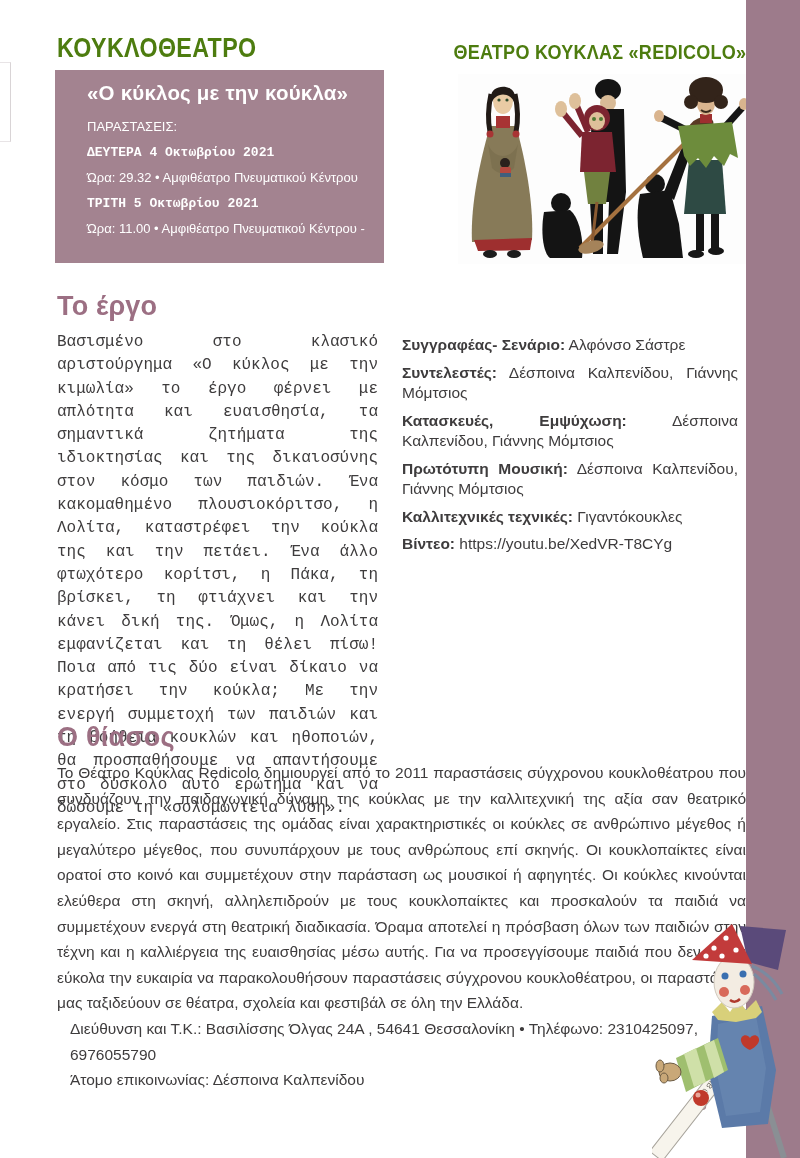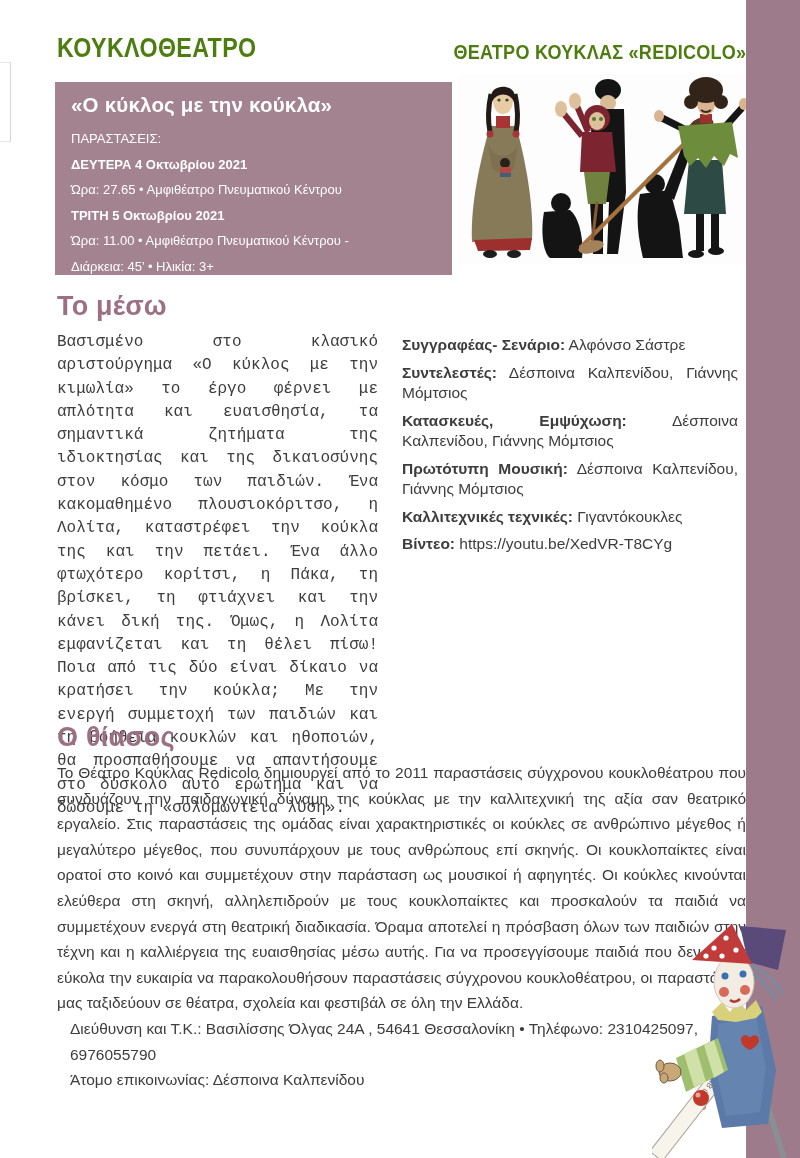--- a/index.html
+++ b/index.html
@@ -5,25 +5,25 @@
   html,body{margin:0;padding:0;background:#ffffff;}
   .page{position:relative;width:800px;height:1158px;background:#ffffff;overflow:hidden;
         font-family:"Liberation Sans", sans-serif;color:#3e3c3d;}
   .side-strip{position:absolute;left:746px;top:0;width:54px;height:1158px;background:#9d7b8b;z-index:1;}
   .edge-box{position:absolute;left:0;top:62px;width:10px;height:78px;background:#fff;
             border-right:1px solid #d9d4d6;border-top:1px solid #e8e4e6;border-bottom:1px solid #e8e4e6;}
   .header{position:absolute;left:57px;top:33px;width:689px;display:flex;justify-content:space-between;
           align-items:flex-end;color:#4d7c0f;}
   .header-left{font-size:27px;font-weight:bold;transform:scaleX(0.86);transform-origin:left bottom;letter-spacing:0.5px;}
   .header-right{font-size:20px;font-weight:bold;transform:scaleX(0.9);transform-origin:right bottom;letter-spacing:0.3px;}
-  .info-box{position:absolute;left:55px;top:70px;width:397px;height:193px;background:#a38390;color:#ffffff;
-            padding:11px 16px;box-sizing:border-box;margin-top:12px;}
+  .info-box{position:absolute;left:55px;top:70px;width:329px;height:193px;background:#a38390;color:#ffffff;
+            padding:11px 32px;box-sizing:border-box;}
   .info-title{font-size:20.5px;font-weight:bold;margin-bottom:9px;letter-spacing:0.2px;}
   .info-line{font-size:13px;line-height:25.5px;white-space:nowrap;}
-  .info-line.bold{font-weight:bold;}
+  .info-line.bold{font-weight:bold;font-family:Liberation Mono, monospace;}
   .photo{position:absolute;left:458px;top:74px;width:288px;height:190px;background:#fdfdfd;}
   .section-heading{position:absolute;left:57px;font-size:27px;font-weight:bold;color:#9c6f83;letter-spacing:0.2px;}
   #ergo-heading{top:291px;}
   #thiasos-heading{top:722px;}
   .ergo-body{position:absolute;left:57px;top:331px;width:321px;font-size:16px;line-height:23.3px;
              text-align:justify;font-family:Liberation Mono, monospace;}
   .credits{position:absolute;left:402px;top:335px;width:336px;font-size:15.5px;line-height:20.5px;}
   .credit{text-align:justify;margin-bottom:7px;}
   .credit .label{font-weight:bold;}
   .thiasos-block{position:absolute;left:57px;top:760px;width:689px;font-size:15.5px;line-height:25.6px;}
@@ -43,24 +43,23 @@
 
   <div class="header">
     <span class="header-left">ΚΟΥΚΛΟΘΕΑΤΡΟ</span>
     <span class="header-right">ΘΕΑΤΡΟ ΚΟΥΚΛΑΣ «REDICOLO»</span>
   </div>
 
   <div class="info-box">
     <div class="info-title">«Ο κύκλος με την κούκλα»</div>
     <div class="info-line">ΠΑΡΑΣΤΑΣΕΙΣ:</div>
     <div class="info-line bold">ΔΕΥΤΕΡΑ 4 Οκτωβρίου 2021</div>
-    <div class="info-line">Ώρα: 27.65 • Αμφιθέατρο Πνευματικού Κέντρου</div>
+    <div class="info-line">Ώρα: 29.32 • Αμφιθέατρο Πνευματικού Κέντρου</div>
     <div class="info-line bold">ΤΡΙΤΗ 5 Οκτωβρίου 2021</div>
     <div class="info-line">Ώρα: 11.00 • Αμφιθέατρο Πνευματικού Κέντρου -</div>
-    <div class="info-line">Διάρκεια: 45’ • Ηλικία: 3+</div>
   </div>
 
   <div class="photo">
     <svg viewBox="0 0 288 190">
 
       <g>
         <path d="M14,168 C12,128 24,80 32,52 L58,52 C66,80 76,128 74,166 Z" fill="#877a58"></path>
         <path d="M16,166 L74,164 L72,176 L20,177 Z" fill="#9e2f2f"></path>
         <ellipse cx="32" cy="180" rx="7" ry="4" fill="#1d1d1d"></ellipse>
         <ellipse cx="56" cy="180" rx="7" ry="4" fill="#1d1d1d"></ellipse>
@@ -118,21 +117,21 @@
         <rect x="242" y="40" width="12" height="9" fill="#9e2f2f"></rect>
         <ellipse cx="248" cy="30" rx="9" ry="11" fill="#d9b48e"></ellipse>
         <path d="M243,36 Q248,40 253,36" stroke="#3a2a1c" stroke-width="2" fill="none"></path>
         <ellipse cx="248" cy="16" rx="17" ry="13" fill="#33241a"></ellipse>
         <circle cx="233" cy="28" r="7" fill="#33241a"></circle>
         <circle cx="263" cy="28" r="7" fill="#33241a"></circle>
       </g>
     </svg>
   </div>
 
-  <div class="section-heading" id="ergo-heading">Το μέσω</div>
+  <div class="section-heading" id="ergo-heading">Το έργο</div>
   <div class="ergo-body">Βασισμένο στο κλασικό αριστούργημα «Ο κύκλος με την κιμωλία» το έργο φέρνει με απλότητα και ευαισθησία, τα σημαντικά ζητήματα της ιδιοκτησίας και της δικαιοσύνης στον κόσμο των παιδιών. Ένα κακομαθημένο πλουσιοκόριτσο, η Λολίτα, καταστρέφει την κούκλα της και την πετάει. Ένα άλλο φτωχότερο κορίτσι, η Πάκα, τη βρίσκει, τη φτιάχνει και την κάνει δική της. Όμως, η Λολίτα εμφανίζεται και τη θέλει πίσω! Ποια από τις δύο είναι δίκαιο να κρατήσει την κούκλα; Με την ενεργή συμμετοχή των παιδιών και τη βοήθεια κουκλών και ηθοποιών, θα προσπαθήσουμε να απαντήσουμε στο δύσκολο αυτό ερώτημα και να δώσουμε τη «σολομώντεια λύση».</div>
 
   <div class="credits">
     <div class="credit"><span class="label">Συγγραφέας- Σενάριο:</span> <span>Αλφόνσο Σάστρε</span></div>
     <div class="credit"><span class="label">Συντελεστές:</span> <span>Δέσποινα Καλπενίδου, Γιάννης Μόμτσιος</span></div>
     <div class="credit"><span class="label">Κατασκευές, Εμψύχωση:</span> <span>Δέσποινα Καλπενίδου, Γιάννης Μόμτσιος</span></div>
     <div class="credit"><span class="label">Πρωτότυπη Μουσική:</span> <span>Δέσποινα Καλπενίδου, Γιάννης Μόμτσιος</span></div>
     <div class="credit"><span class="label">Καλλιτεχνικές τεχνικές:</span> <span>Γιγαντόκουκλες</span></div>
     <div class="credit"><span class="label">Βίντεο:</span> <span>https://youtu.be/XedVR-T8CYg</span></div>
   </div>

